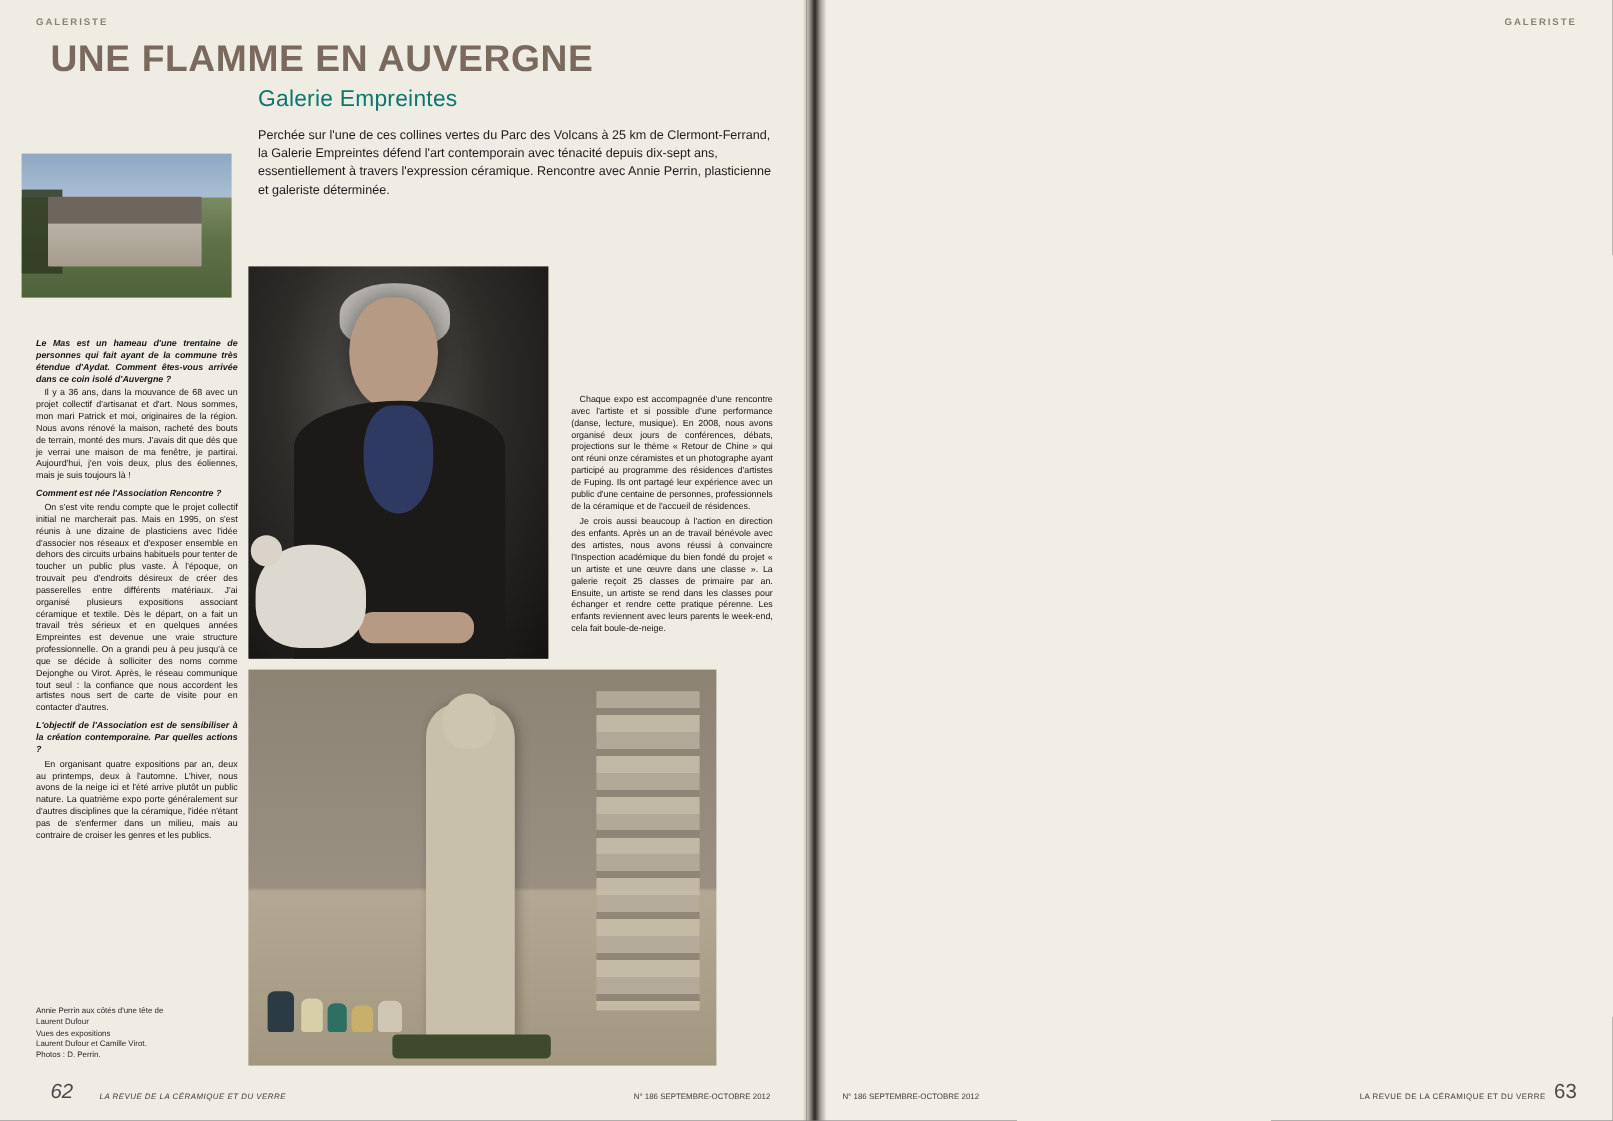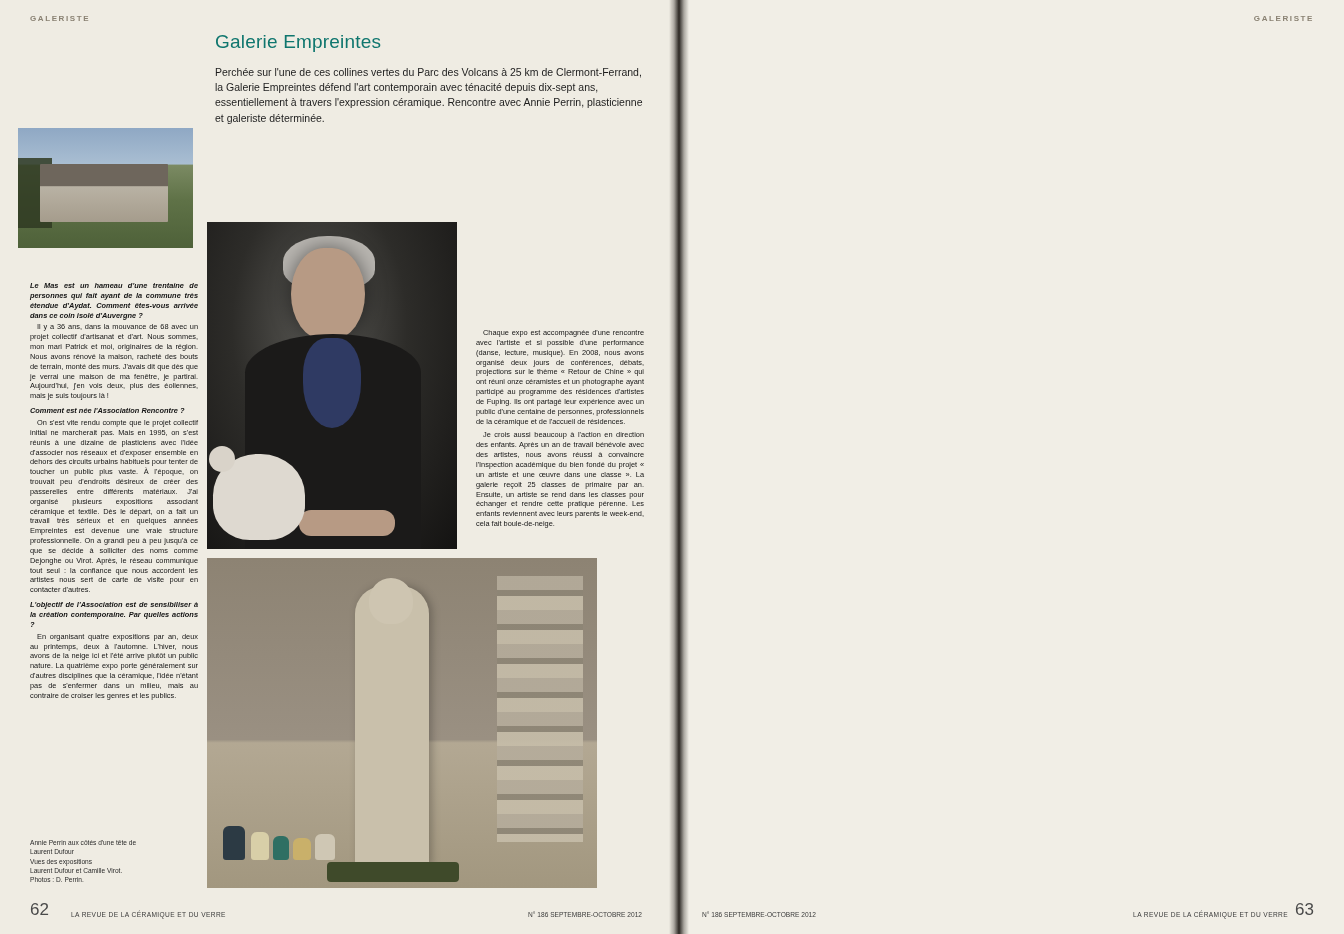--- a/index.html
+++ b/index.html
@@ -138,34 +138,35 @@
   .lcol3 { position:absolute; left:476px; top:288px; width:168px;margin-top:40px; }
 
   .caption-block {
     position:absolute; left:30px; top:838px; width:170px;
     font-size:6.6px; line-height:1.42; color:#2a2a2a;
   }
 
   
   .footer { position:absolute; bottom:14px; font-size:7px; color:#3a3a3a; }
   .folio { font-size:17px; color:#4a4a4a; font-weight:400; }
-  .footer-left { left:30px; display:flex; align-items:flex-end; gap:22px; }
+  .footer-left { left:42px; display:flex; align-items:flex-end; gap:22px;font-style:italic; }
   .footer-right { right:30px; display:flex; align-items:flex-end; gap:7px; flex-direction:row-reverse;}
   .foot-rev { letter-spacing:.4px; font-size:6.6px; text-transform:uppercase; padding-bottom:2px;}
   .foot-iss { position:absolute; bottom:16px; font-size:6.6px; color:#3a3a3a; }
 </style>
 </head>
 <body>
 
 <div class="spread">
 
   <div class="page page-left">
 
     <div class="runhead runhead-left">GALERISTE</div>
 
+    <h1 class="title">UNE FLAMME EN AUVERGNE</h1>
     <h2 class="subtitle">Galerie Empreintes</h2>
     <div class="lede">Perchée sur l'une de ces collines vertes du Parc des Volcans à 25 km de Clermont-Ferrand, la Galerie Empreintes défend l'art contemporain avec ténacité depuis dix-sept ans, essentiellement à travers l'expression céramique. Rencontre avec Annie Perrin, plasticienne et galeriste déterminée.</div>
 
     <div class="photo barn"></div>
 
     <div class="photo portrait">
       <div class="hair"></div>
       <div class="face"></div>
       <div class="body"></div>
       <div class="scarf"></div>

